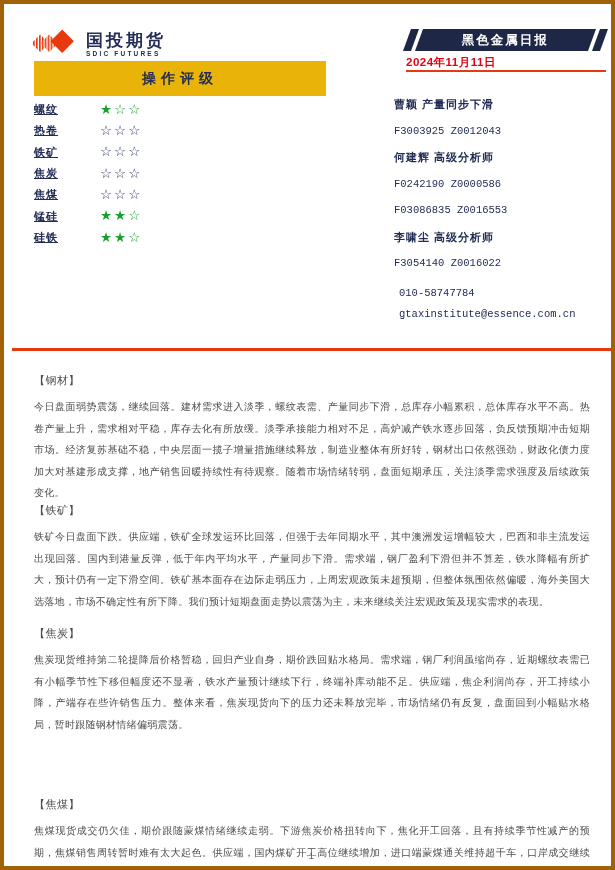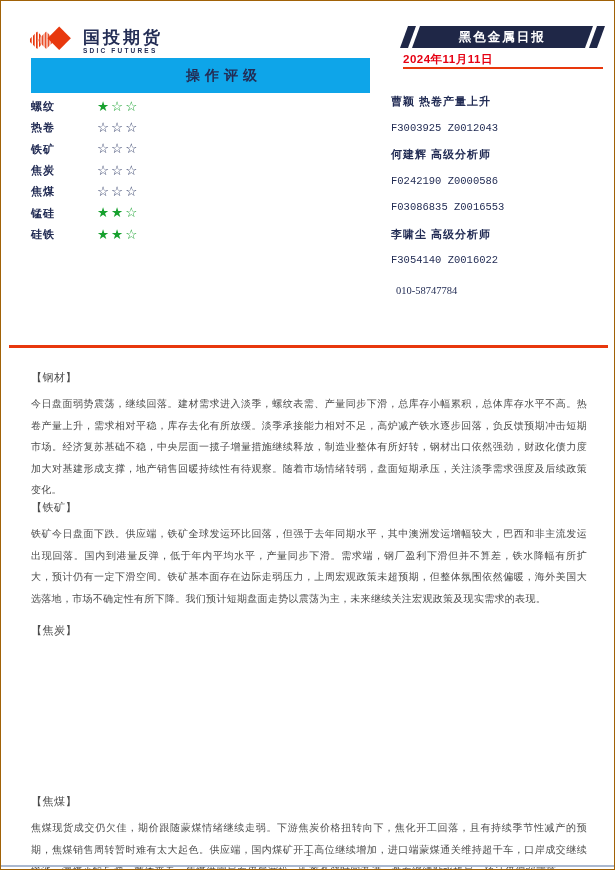--- a/index.html
+++ b/index.html
@@ -1,18 +1,18 @@
 <!DOCTYPE html>
 <html><head>
 <meta charset="utf-8">
 <style>
   html,body{margin:0;padding:0;background:#ffffff;}
   body{font-family:"Liberation Sans",sans-serif;}
   .page{position:relative;width:615px;height:870px;background:#ffffff;
-        border:1px solid #a16207;box-sizing:border-box;overflow:hidden;}
+        border:4px solid #a16207;box-sizing:border-box;overflow:hidden;}
 
   
   .logo{position:absolute;left:28px;top:20px;display:flex;align-items:center;}
   .logo-text{margin-left:6px;}
   .logo-cn{font-size:17px;font-weight:bold;color:#232d55;letter-spacing:3px;line-height:19px;}
   .logo-en{font-size:6.5px;font-weight:bold;color:#232d55;letter-spacing:2.2px;line-height:8px;}
 
   
   .banner{position:absolute;left:403px;top:25px;width:197px;height:22px;
           display:flex;align-items:stretch;}
@@ -20,37 +20,37 @@
   .b-main{flex:1;margin:0 4px;background:#1f2747;transform:skewX(-20deg);
           display:flex;align-items:center;justify-content:center;}
   .b-main span{transform:skewX(20deg);color:#ffffff;font-size:12.5px;font-weight:bold;letter-spacing:2px;}
 
   .date{position:absolute;left:402px;top:51px;width:200px;text-align:left;
         color:#e60012;font-size:11.5px;font-weight:bold;letter-spacing:0.5px;}
   .date-rule{position:absolute;left:402px;top:66px;width:200px;height:2px;background:#e8380d;}
 
   
   .rating-title{position:absolute;left:30px;top:57px;width:292px;height:35px;
-                background:#0ea5e9;color:#232d55;font-size:14px;font-weight:bold;
-                letter-spacing:5px;text-align:center;line-height:35px;padding-left:47px;}
+                background:#eab308;color:#232d55;font-size:14px;font-weight:bold;
+                letter-spacing:5px;text-align:center;line-height:35px;}
   .ratings{position:absolute;left:30px;top:95px;width:292px;}
   .rating-row{height:21.3px;display:flex;align-items:center;}
-  .r-label{width:66px;color:#232d55;font-weight:bold;font-size:11px;letter-spacing:1px;}
+  .r-label{width:66px;color:#232d55;font-weight:bold;font-size:11px;letter-spacing:1px;text-decoration:underline;}
   .r-stars{font-size:13.5px;letter-spacing:2px;line-height:1;}
   .r-stars.green{color:#17a12e;}
   .r-stars.navy{color:#2e3a66;}
 
   
   .analysts{position:absolute;left:390px;top:87px;width:215px;}
   .a-name{height:26.5px;line-height:26.5px;color:#232d55;font-size:11px;font-weight:bold;letter-spacing:1px;}
   .a-ids{height:26.5px;line-height:26.5px;color:#232d55;font-size:10.5px;
          font-family:Liberation Mono, monospace;}
   .contact{margin-top:6px;padding-left:5px;}
   .contact div{line-height:21.5px;color:#232d55;font-size:10.5px;
-               font-family:Liberation Serif, serif;}
+               font-family:Liberation Mono, monospace;}
 
   .red-rule{position:absolute;left:8px;top:344px;width:599px;height:3px;background:#e8380d;}
 
   
   .section{position:absolute;left:30px;width:556px;}
   .s1{top:369px;} .s2{top:499px;} .s3{top:622px;} .s4{top:749px;margin-top:44px;}
   .s-head{font-size:11px;color:#4c4c4c;margin-bottom:8px;letter-spacing:0.5px;}
   .s-body{font-size:10px;color:#4c4c4c;line-height:21.6px;text-align:justify;letter-spacing:0.3px;}
 
   
@@ -119,44 +119,46 @@
       <span class="r-label">锰硅</span>
       <span class="r-stars green">★★☆</span>
     </div>
     <div class="rating-row">
       <span class="r-label">硅铁</span>
       <span class="r-stars green">★★☆</span>
     </div>
   </div>
 
   <div class="analysts">
-    <div class="a-name"><span>曹颖</span> <span>热卷产量上升</span></div>
+    <div class="a-name"><span>曹颖</span> <span>产量同步下滑</span></div>
     <div class="a-ids">F3003925 Z0012043</div>
     <div class="a-name"><span>何建辉</span> <span>高级分析师</span></div>
     <div class="a-ids">F0242190 Z0000586</div>
     <div class="a-ids">F03086835 Z0016553</div>
     <div class="a-name"><span>李啸尘</span> <span>高级分析师</span></div>
     <div class="a-ids">F3054140 Z0016022</div>
     <div class="contact">
       <div>010-58747784</div>
+      <div>gtaxinstitute@essence.com.cn</div>
     </div>
   </div>
 
   <div class="red-rule"></div>
 
   <div class="section s1">
     <div class="s-head">【钢材】</div>
     <div class="s-body">今日盘面弱势震荡，继续回落。建材需求进入淡季，螺纹表需、产量同步下滑，总库存小幅累积，总体库存水平不高。热卷产量上升，需求相对平稳，库存去化有所放缓。淡季承接能力相对不足，高炉减产铁水逐步回落，负反馈预期冲击短期市场。经济复苏基础不稳，中央层面一揽子增量措施继续释放，制造业整体有所好转，钢材出口依然强劲，财政化债力度加大对基建形成支撑，地产销售回暖持续性有待观察。随着市场情绪转弱，盘面短期承压，关注淡季需求强度及后续政策变化。</div>
   </div>
   <div class="section s2">
     <div class="s-head">【铁矿】</div>
     <div class="s-body">铁矿今日盘面下跌。供应端，铁矿全球发运环比回落，但强于去年同期水平，其中澳洲发运增幅较大，巴西和非主流发运出现回落。国内到港量反弹，低于年内平均水平，产量同步下滑。需求端，钢厂盈利下滑但并不算差，铁水降幅有所扩大，预计仍有一定下滑空间。铁矿基本面存在边际走弱压力，上周宏观政策未超预期，但整体氛围依然偏暖，海外美国大选落地，市场不确定性有所下降。我们预计短期盘面走势以震荡为主，未来继续关注宏观政策及现实需求的表现。</div>
   </div>
   <div class="section s3">
     <div class="s-head">【焦炭】</div>
+    <div class="s-body">焦炭现货维持第二轮提降后价格暂稳，回归产业自身，期价跌回贴水格局。需求端，钢厂利润虽缩尚存，近期螺纹表需已有小幅季节性下移但幅度还不显著，铁水产量预计继续下行，终端补库动能不足。供应端，焦企利润尚存，开工持续小降，产端存在些许销售压力。整体来看，焦炭现货向下的压力还未释放完毕，市场情绪仍有反复，盘面回到小幅贴水格局，暂时跟随钢材情绪偏弱震荡。</div>
   </div>
   <div class="section s4">
     <div class="s-head">【焦煤】</div>
     <div class="s-body">焦煤现货成交仍欠佳，期价跟随蒙煤情绪继续走弱。下游焦炭价格扭转向下，焦化开工回落，且有持续季节性减产的预期，焦煤销售周转暂时难有太大起色。供应端，国内煤矿开工高位继续增加，进口端蒙煤通关维持超千车，口岸成交继续惨淡，澳煤小幅反弹。整体来看，焦煤供需局面仍然宽松，距离冬储时间渐进，盘面继续贴水格局，预计仍偏弱震荡。</div>
   </div>
 
   <div class="footer">
     <div class="f-page">1</div>
     <div class="f-left">本报告版权属于国投期货有限公司</div>
     <div class="f-right">不可作为投资依据，转载请注明出处</div>

